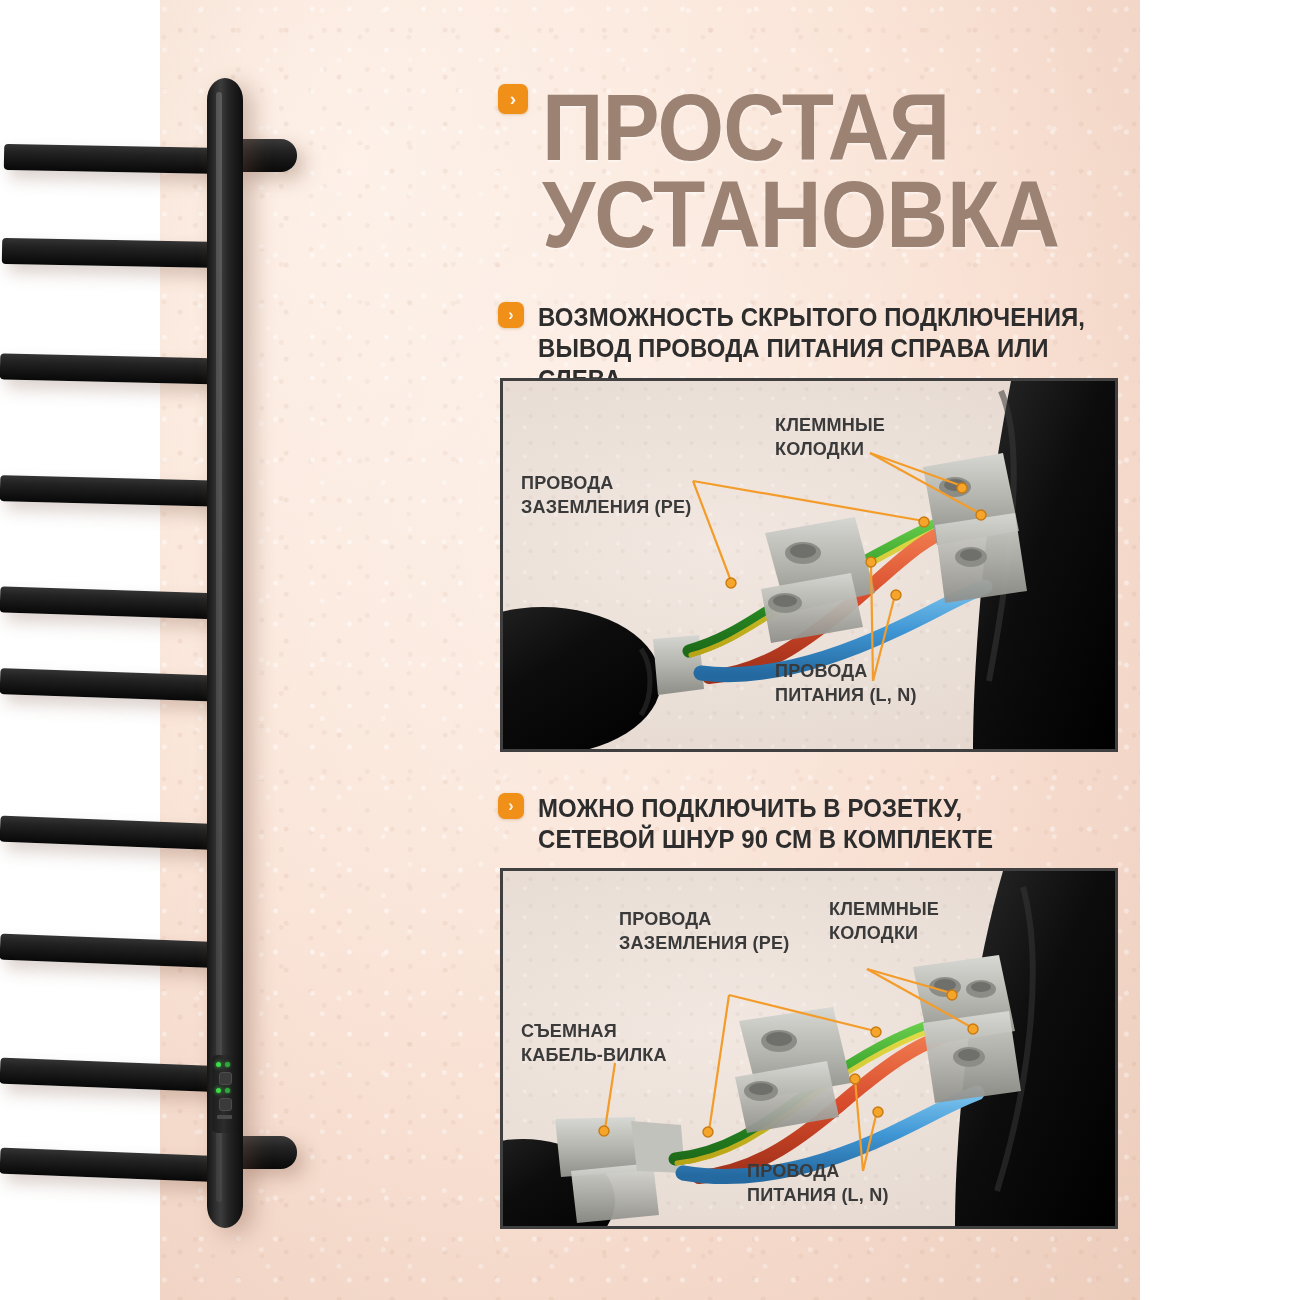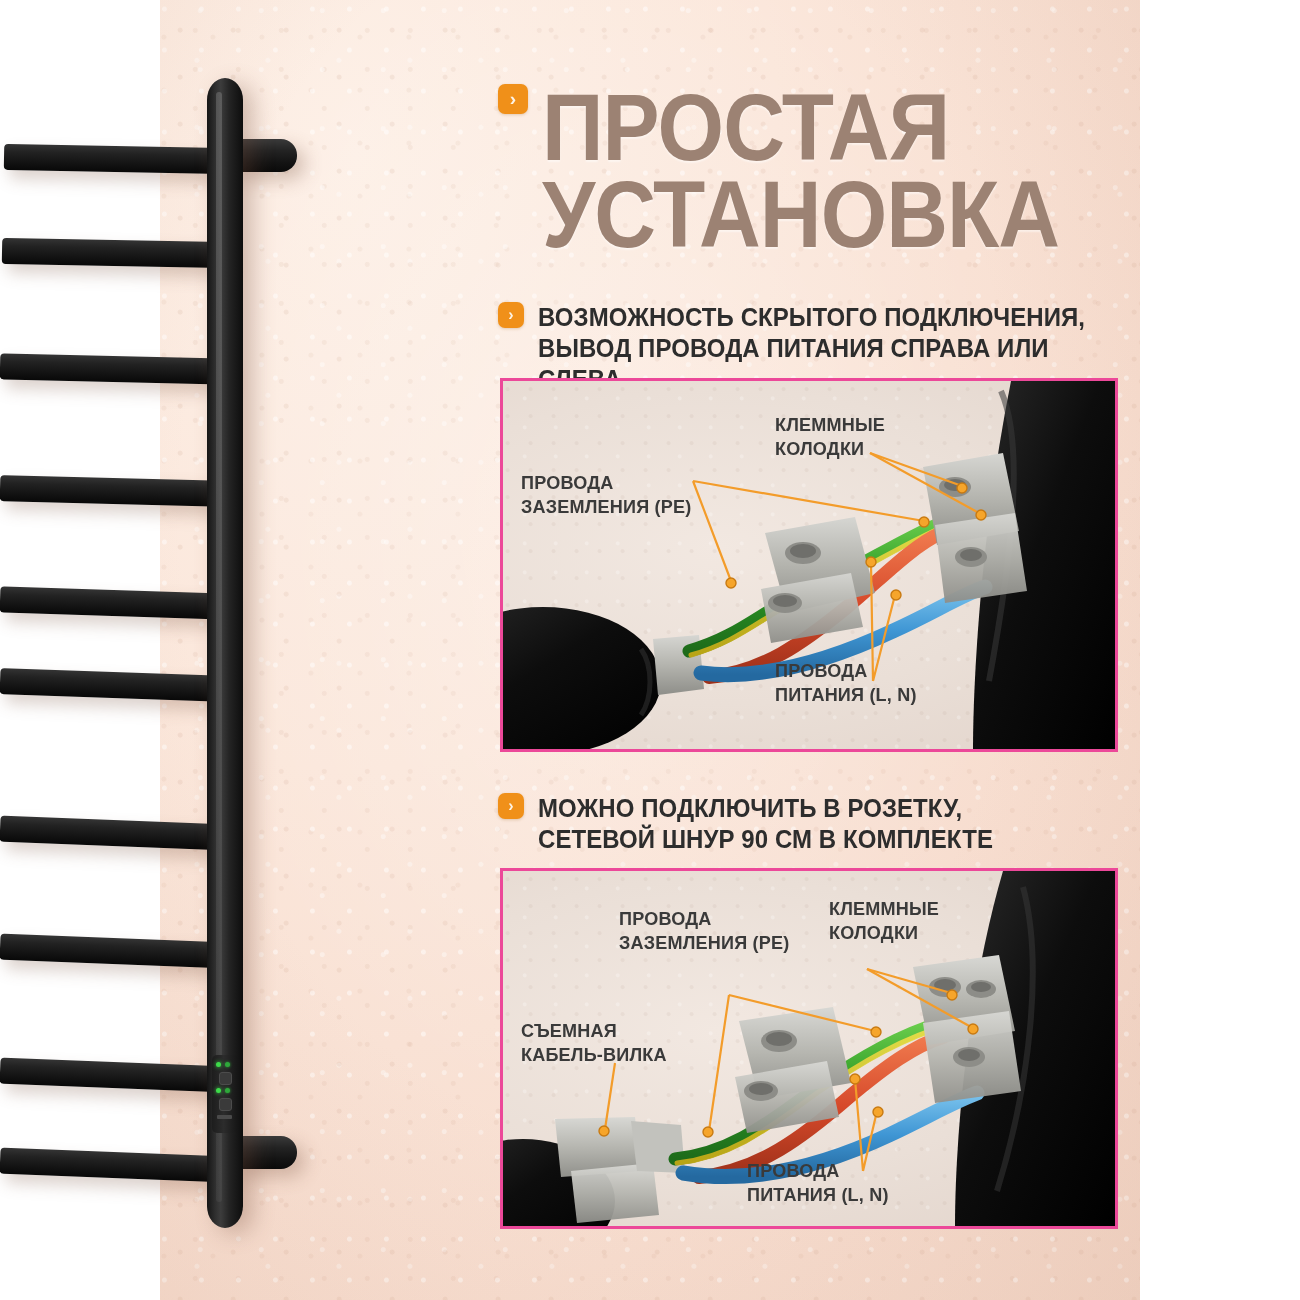--- a/index.html
+++ b/index.html
@@ -87,21 +87,21 @@
   .subtitle{
     font-family:"Liberation Sans Narrow","Liberation Sans",sans-serif;
     font-weight:bold;font-size:25.5px;line-height:1.22;letter-spacing:.1px;
     color:#2d2d2d;margin:0;text-transform:uppercase;
     transform:scaleX(.94);transform-origin:left top;
   }
   .subtitle .l2{display:block;}
 
   
   .panel{
-    position:absolute;left:2px;width:612px;border:3px solid #ec4899;
+    position:absolute;left:2px;width:612px;border:3px solid #404040;
     background:#0ea5e9;overflow:hidden;
   }
   .panel.one{top:378px;height:368px;}
   .panel.two{top:868px;height:355px;}
   .photo{position:absolute;inset:0;background:
       radial-gradient(ellipse at 35% 45%, #f2e8e1 0%, #eadfd7 55%, #e2d4cb 100%);}
   .photo-grain{
     position:absolute;inset:0;opacity:.5;
     background-image:
       radial-gradient(circle at 20% 30%, rgba(160,130,115,.18) 0 1.5px, transparent 2.5px),

